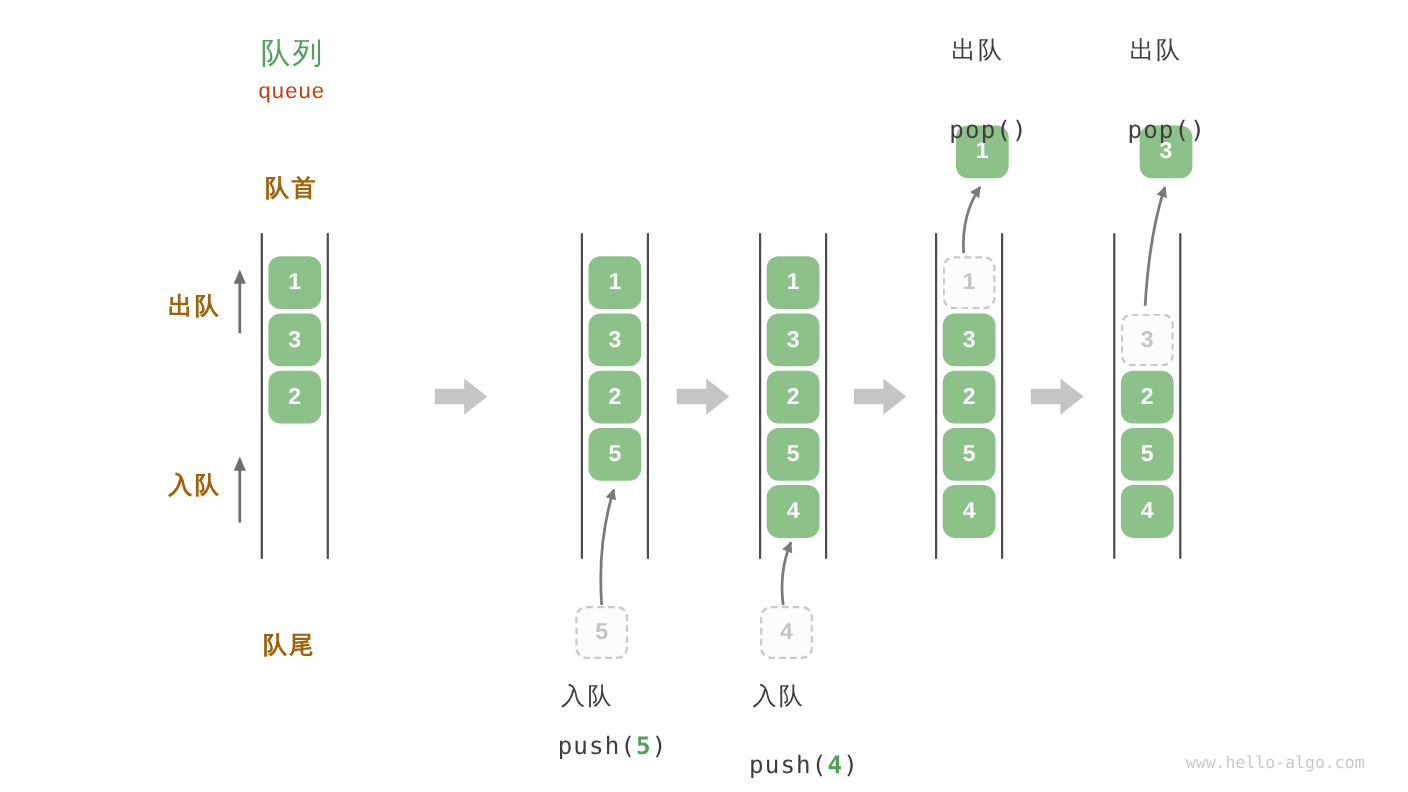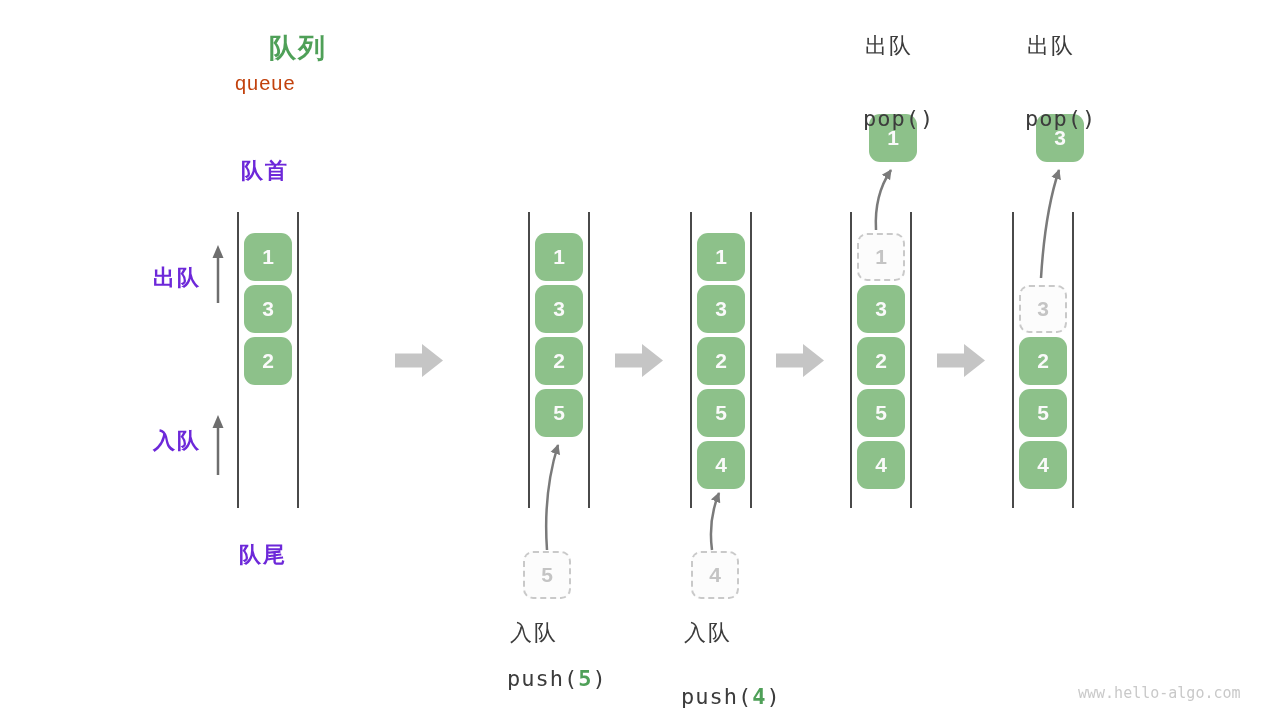--- a/index.html
+++ b/index.html
@@ -1,23 +1,23 @@
 <!DOCTYPE html>
 <html><head>
 <meta charset="utf-8">
 <style>
   html,body{margin:0;padding:0;background:#fff;}
   .canvas{
     position:relative;width:1280px;height:720px;background:#ffffff;overflow:hidden;
     font-family:"Liberation Sans","DejaVu Sans",sans-serif;color:#3C3C3C;
   }
   .abs{position:absolute;}
-  .title-zh{font-size:27px;font-weight:bold;color:#4FA058;letter-spacing:2px;margin-left:32px;}
+  .title-zh{font-size:27px;font-weight:normal;color:#4FA058;letter-spacing:2px;}
   .title-en{font-size:20px;color:#c2410c;letter-spacing:1px;}
-  .lbl{font-size:22px;font-weight:bold;color:#6d28d9;letter-spacing:2px;}
+  .lbl{font-size:22px;font-weight:bold;color:#a16207;letter-spacing:2px;}
   .op-zh{font-size:22px;color:#3C3C3C;letter-spacing:2px;}
   .op-code{font-family:"DejaVu Sans Mono","Liberation Mono",monospace;font-size:22px;color:#3C3C3C;letter-spacing:1px;margin-top:40px;}
   .op-code .arg{color:#4FA058;font-weight:bold;}
   .track{
     position:absolute;top:212px;width:58px;height:296px;
     border-left:2px solid #4A4A4A;border-right:2px solid #4A4A4A;
   }
   .cell{
     position:absolute;width:48px;height:48px;border-radius:11px;background:#8DC18A;
     color:#FAFAFA;font-size:21px;font-weight:bold;
@@ -35,21 +35,21 @@
 </style>
 </head>
 <body>
 
 <div class="canvas">
 
   <div class="abs title-zh" style="left:237px;top:30px">队列</div>
   <div class="abs title-en" style="left:235px;top:72px">queue</div>
 
   <div class="abs lbl" style="left:241px;top:156px">队首</div>
-  <div class="abs lbl" style="left:239px;top:540px">队尾</div>
+  <div class="abs lbl" style="left:239px;top:572px">队尾</div>
 
   <div class="abs lbl" style="left:153px;top:263px">出队</div>
   <svg class="icon" style="left:210px;top:245px" width="16" height="60" viewBox="0 0 16 60">
     <line x1="8" y1="58" x2="8" y2="11" stroke="#6E6E6E" stroke-width="2.5"></line>
     <polygon points="8,0 2.5,13 13.5,13" fill="#6E6E6E"></polygon>
   </svg>
   <div class="abs lbl" style="left:153px;top:426px">入队</div>
   <svg class="icon" style="left:210px;top:415px" width="16" height="62" viewBox="0 0 16 62">
     <line x1="8" y1="60" x2="8" y2="11" stroke="#6E6E6E" stroke-width="2.5"></line>
     <polygon points="8,0 2.5,13 13.5,13" fill="#6E6E6E"></polygon>

